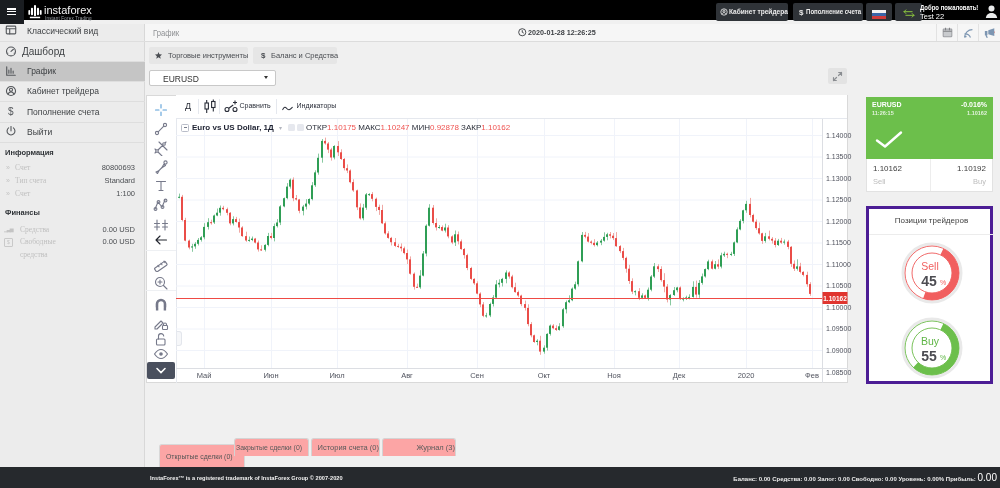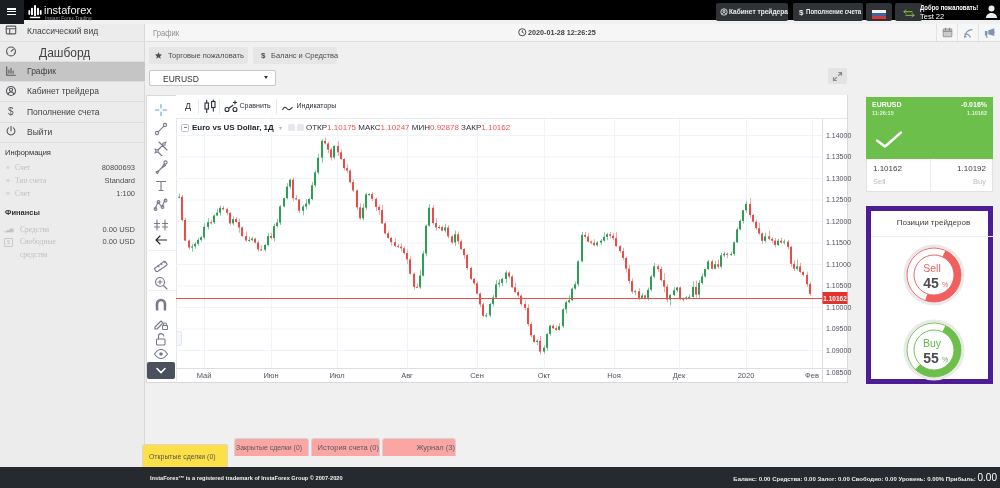--- a/index.html
+++ b/index.html
@@ -18,21 +18,21 @@
 <body>
 <div id="page">
 
   <div style="position:absolute;left:0;top:24px;width:145px;height:443px;background:#ececec;border-right:1px solid #d8d8d8;box-sizing:border-box"></div>
   <div style="position:absolute;left:0;top:60.9px;width:145px;height:20.2px;background:#c5c5c5"></div>
 <div style="position:absolute;left:27px;top:25.5px;font-size:8.5px;color:#3f4245;white-space:nowrap">Классический вид</div>
 <svg style="position:absolute;left:5px;top:24px" width="12" height="12" viewBox="0 0 14 14" fill="none" stroke="#55585c" stroke-width="1.3" stroke-linecap="round">
       <rect x="1.5" y="2.5" width="11" height="9" rx="1"></rect>
       <path d="M1.5 5.5h11M5.5 5.5v6"></path>
     </svg>
-<div style="position:absolute;left:39px;top:46.0px;font-size:12px;color:#3f4245;white-space:nowrap">Дашборд</div>
+<div style="position:absolute;left:22px;top:46.0px;font-size:10px;color:#3f4245;white-space:nowrap">Дашборд</div>
 <svg style="position:absolute;left:5px;top:45px" width="12" height="12" viewBox="0 0 14 14" fill="none" stroke="#55585c" stroke-width="1.3" stroke-linecap="round">
       <circle cx="7" cy="7.5" r="5.2"></circle>
       <path d="M7 7.5L9.8 5"></path>
       <path d="M3.2 9.5h0M10.8 9.5h0"></path>
     </svg>
 <div style="position:absolute;left:27px;top:66.0px;font-size:8.5px;color:#3f4245;white-space:nowrap">График</div>
 <svg style="position:absolute;left:5px;top:65px" width="12" height="12" viewBox="0 0 14 14" fill="none" stroke="#55585c" stroke-width="1.3" stroke-linecap="round">
       <path d="M2 2v10h10"></path>
       <path d="M4.5 9.5V6M7 9.5V4M9.5 9.5V7"></path>
     </svg>
@@ -49,21 +49,21 @@
       <path d="M7 1.8v5"></path>
       <path d="M4.2 3.4a4.6 4.6 0 1 0 5.6 0"></path>
     </svg>
 <div style="position:absolute;left:0;top:40.8px;width:145px;height:1px;background:#dedede"></div>
 <div style="position:absolute;left:0;top:60.9px;width:145px;height:1px;background:#dedede"></div>
 <div style="position:absolute;left:0;top:81.1px;width:145px;height:1px;background:#dedede"></div>
 <div style="position:absolute;left:0;top:101.3px;width:145px;height:1px;background:#dedede"></div>
 <div style="position:absolute;left:0;top:121.6px;width:145px;height:1px;background:#dedede"></div>
 <div style="position:absolute;left:0;top:141.8px;width:145px;height:1px;background:#dedede"></div>
 
-<div style="position:absolute;left:5px;top:148px;font-size:7.5px;font-weight:normal;color:#2f3337">Информация</div>
+<div style="position:absolute;left:5px;top:148px;font-size:7.5px;font-weight:bold;color:#2f3337">Информация</div>
 <div class="srow" style="top:163px">
       <span class="arr">»</span>
       <span class="slab">Счет</span>
       <span class="sval">80800693</span>
     </div>
 <div class="srow" style="top:176px">
       <span class="arr">»</span>
       <span class="slab">Тип счета</span>
       <span class="sval">Standard</span>
     </div>
@@ -108,21 +108,21 @@
   <svg style="position:absolute;left:839px;top:3.5px" width="12" height="11" viewBox="0 0 14 12" fill="#7d96b2">
         <path d="M12 0v9L5 6.8V2.2zM1 3h3v5H3.2L4.6 11H2.8L1.6 8H1z"></path>
         <path d="M12 3.2a2 2 0 0 1 0 2.8z" fill="#c0473f"></path>
       </svg>
 </div>
 
 <div class="gbtn" style="left:149px;top:47px;width:99px">
   <svg style="position:absolute;left:6px;top:5px" width="7" height="7" viewBox="0 0 10 10" fill="#4a4d52">
         <path d="M5 0l1.3 3.3L10 3.6 7.3 5.9l.9 3.6L5 7.6 1.8 9.5l.9-3.6L0 3.6l3.7-.3z"></path>
       </svg>
-  <span style="margin-left:19px">Торговые пожаловать</span>
+  <span style="margin-left:19px">Торговые инструменты</span>
 </div>
 <div class="gbtn" style="left:253px;top:47px;width:84px">
   <span style="position:absolute;left:8px;top:0;font-size:8px;font-weight:bold;color:#4a4d52">$</span>
   <span style="margin-left:18px">Баланс и Средства</span>
 </div>
 <div style="position:absolute;left:149px;top:70px;width:127px;height:16px;background:#fff;border:1px solid #c8c8c8;border-radius:2px;box-sizing:border-box">
   <div style="position:absolute;left:13px;top:3px;font-size:8.5px;color:#333">EURUSD</div>
   <div style="position:absolute;right:7px;top:5px;width:0;height:0;border-left:2.8px solid transparent;border-right:2.8px solid transparent;border-top:3.5px solid #333"></div>
 </div>
 <div style="position:absolute;left:828px;top:68px;width:19px;height:16px;background:#e3e3e3;border-radius:2px">
@@ -508,21 +508,21 @@
         <path d="M2 10.5l8 6L26 2.5"></path>
       </svg>
 </div>
 <div style="position:absolute;left:866px;top:159px;width:127px;height:33px;background:#fff;border:1px solid #e2e2e2;border-top:none;box-sizing:border-box">
   <div style="position:absolute;left:63px;top:0;width:1px;height:32px;background:#ededed"></div>
   <div style="position:absolute;left:6px;top:5px;font-size:8px;color:#3d3d3d">1.10162</div>
   <div style="position:absolute;left:6px;top:18px;font-size:7.5px;color:#bcbcbc">Sell</div>
   <div style="position:absolute;right:6px;top:5px;font-size:8px;color:#3d3d3d">1.10192</div>
   <div style="position:absolute;right:6px;top:18px;font-size:7.5px;color:#bcbcbc">Buy</div>
 </div>
-<div style="position:absolute;left:866px;top:206px;width:127px;height:178px;background:#fff;border:5px solid #4c1d95;box-sizing:border-box">
+<div style="position:absolute;left:866px;top:206px;width:127px;height:178px;background:#fff;border:3px solid #4c1d95;box-sizing:border-box">
   <div style="position:absolute;left:0;top:7px;width:125px;text-align:center;font-size:8px;color:#3d3d3d">Позиции трейдеров</div>
   <div style="position:absolute;left:0;top:25px;width:125px;height:1px;background:#ececec"></div>
   <svg style="position:absolute;left:31px;top:32px" width="64" height="64" viewBox="0 0 64 64">
     <circle cx="32" cy="32" r="29" fill="none" stroke="#e9e9e9" stroke-width="3"></circle>
     <circle cx="32" cy="32" r="27" fill="none" stroke="#f16a6a" stroke-width="1"></circle>
     <circle cx="32" cy="32" r="20" fill="none" stroke="#f16a6a" stroke-width="1"></circle>
     <circle cx="32" cy="32" r="23.5" fill="none" stroke="#f15f5f" stroke-width="7" stroke-dasharray="70.9 76.75" transform="rotate(-65 32 32)"></circle>
     <text x="30" y="29" font-size="10.5" fill="#f15f5f" text-anchor="middle">Sell</text>
     <text x="29" y="45" font-size="14" font-weight="bold" fill="#4c4c52" text-anchor="middle">45</text>
     <text x="40" y="44" font-size="7" fill="#f15f5f">%</text>
@@ -531,21 +531,21 @@
     <circle cx="32" cy="32" r="29" fill="none" stroke="#e9e9e9" stroke-width="3"></circle>
     <circle cx="32" cy="32" r="27" fill="none" stroke="#79c25a" stroke-width="1"></circle>
     <circle cx="32" cy="32" r="20" fill="none" stroke="#79c25a" stroke-width="1"></circle>
     <circle cx="32" cy="32" r="23.5" fill="none" stroke="#6cbf4b" stroke-width="7" stroke-dasharray="81.2 66.45" transform="rotate(-65 32 32)"></circle>
     <text x="30" y="29" font-size="10.5" fill="#5eb544" text-anchor="middle">Buy</text>
     <text x="29" y="45" font-size="14" font-weight="bold" fill="#4c4c52" text-anchor="middle">55</text>
     <text x="40" y="44" font-size="7" fill="#5eb544">%</text>
   </svg>
 </div>
 
-<div style="position:absolute;left:142px;top:444px;width:86px;height:23px;background:#fde047;border:1px solid #d8d8d8;border-bottom:none;border-radius:3px 3px 0 0;box-sizing:border-box">
+<div style="position:absolute;left:159px;top:444px;width:86px;height:23px;background:#fca5a5;border:1px solid #d8d8d8;border-bottom:none;border-radius:3px 3px 0 0;box-sizing:border-box">
   <div style="position:absolute;left:0;top:7px;width:100%;text-align:center;font-size:7.5px;color:#555;white-space:nowrap"><span class="cx" style="transform:scaleX(0.92)">Открытые сделки (0)</span></div>
 </div>
 <div class="tab" style="left:234px;width:75px"><span class="cx" style="transform:scaleX(0.92)">Закрытые сделки (0)</span></div>
 <div class="tab" style="left:311px;width:69px"><span>История счета (0)</span></div>
 <div class="tab" style="left:382px;width:74px"><span>Журнал (3)</span></div>
 <div style="position:absolute;left:0;top:467px;width:1000px;height:21px;background:#26292d">
   <div style="position:absolute;left:150px;top:8px;font-size:6px;font-weight:bold;color:#f2f2f2;white-space:nowrap"><span class="cx" style="transform:scaleX(0.94)">InstaForex™ is a registered trademark of InstaForex Group © 2007-2020</span></div>
   <div style="position:absolute;right:3px;top:5px;font-size:6px;font-weight:bold;color:#ededed;white-space:nowrap">Баланс: 0.00 Средства: 0.00 Залог: 0.00 Свободно: 0.00 Уровень: 0.00% Прибыль: <span style="font-size:10px;font-weight:normal;color:#fff">0.00</span></div>
 </div>
 

